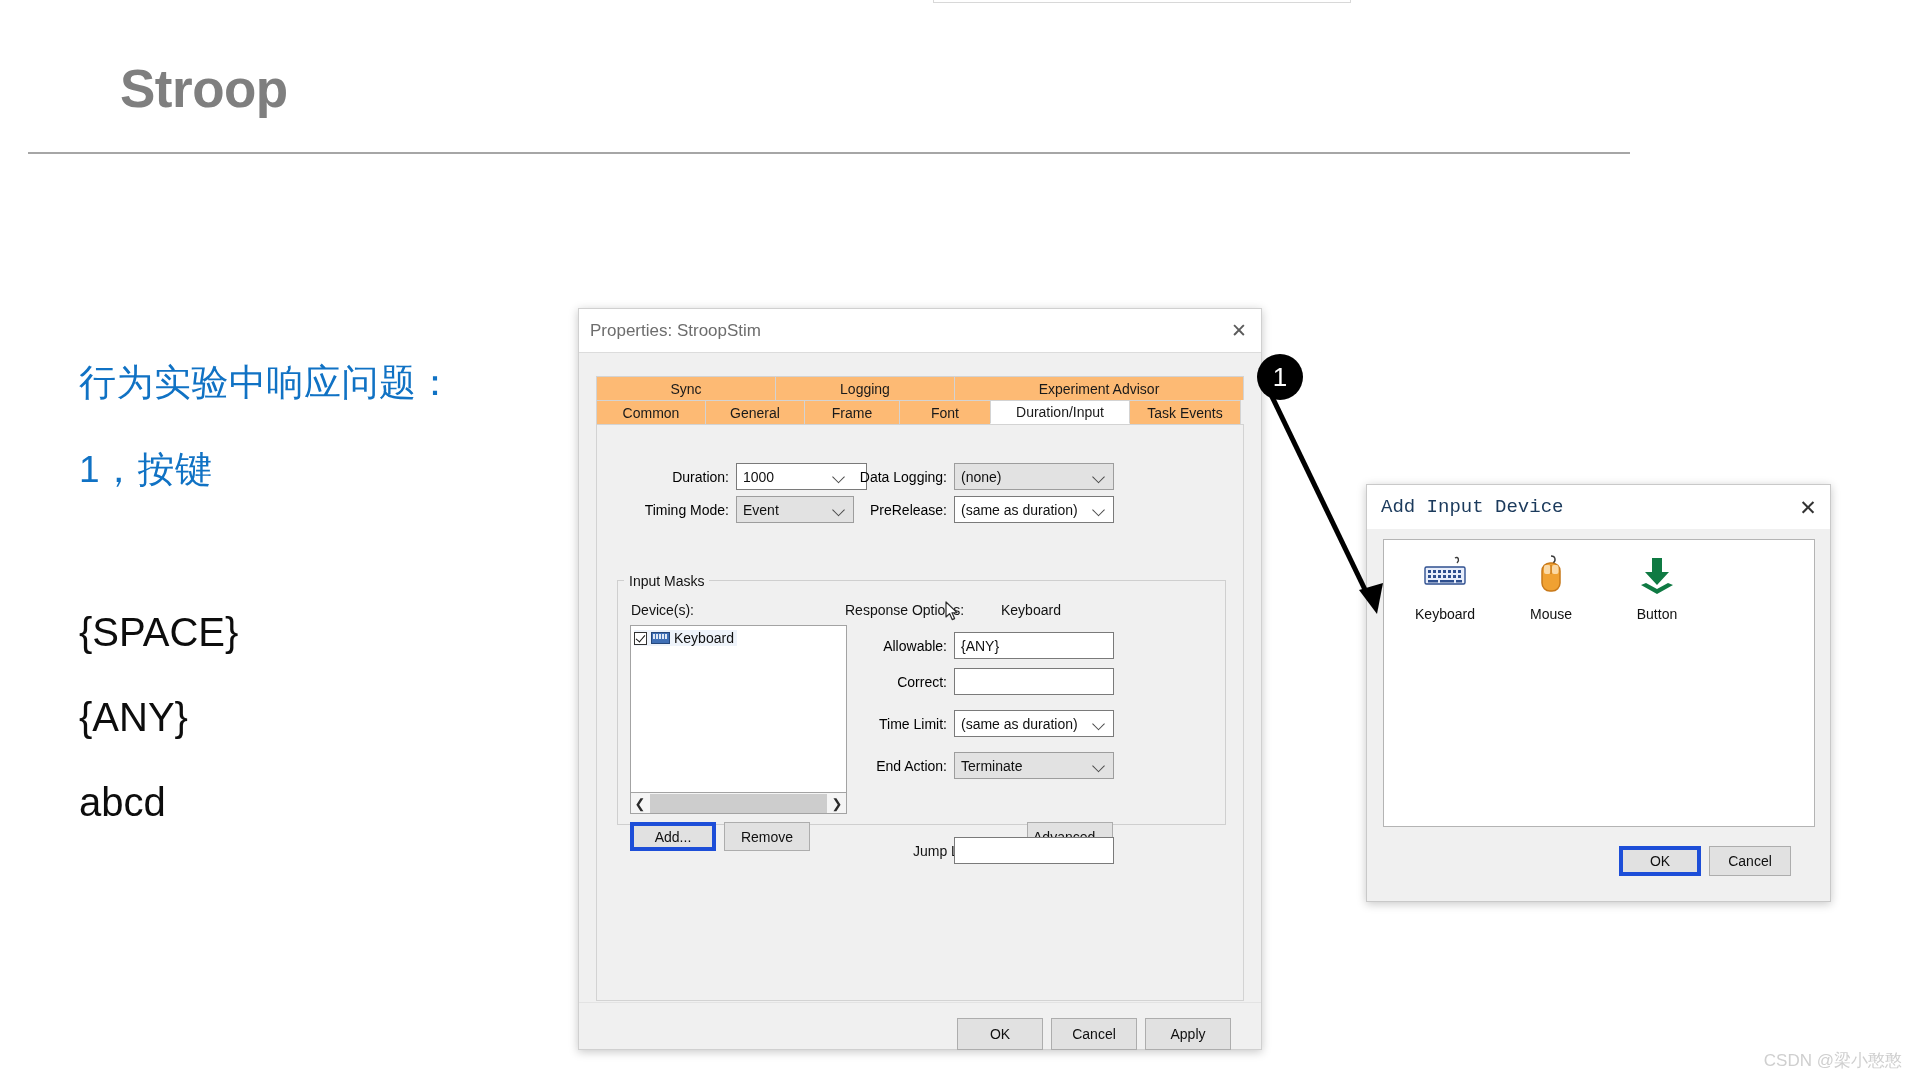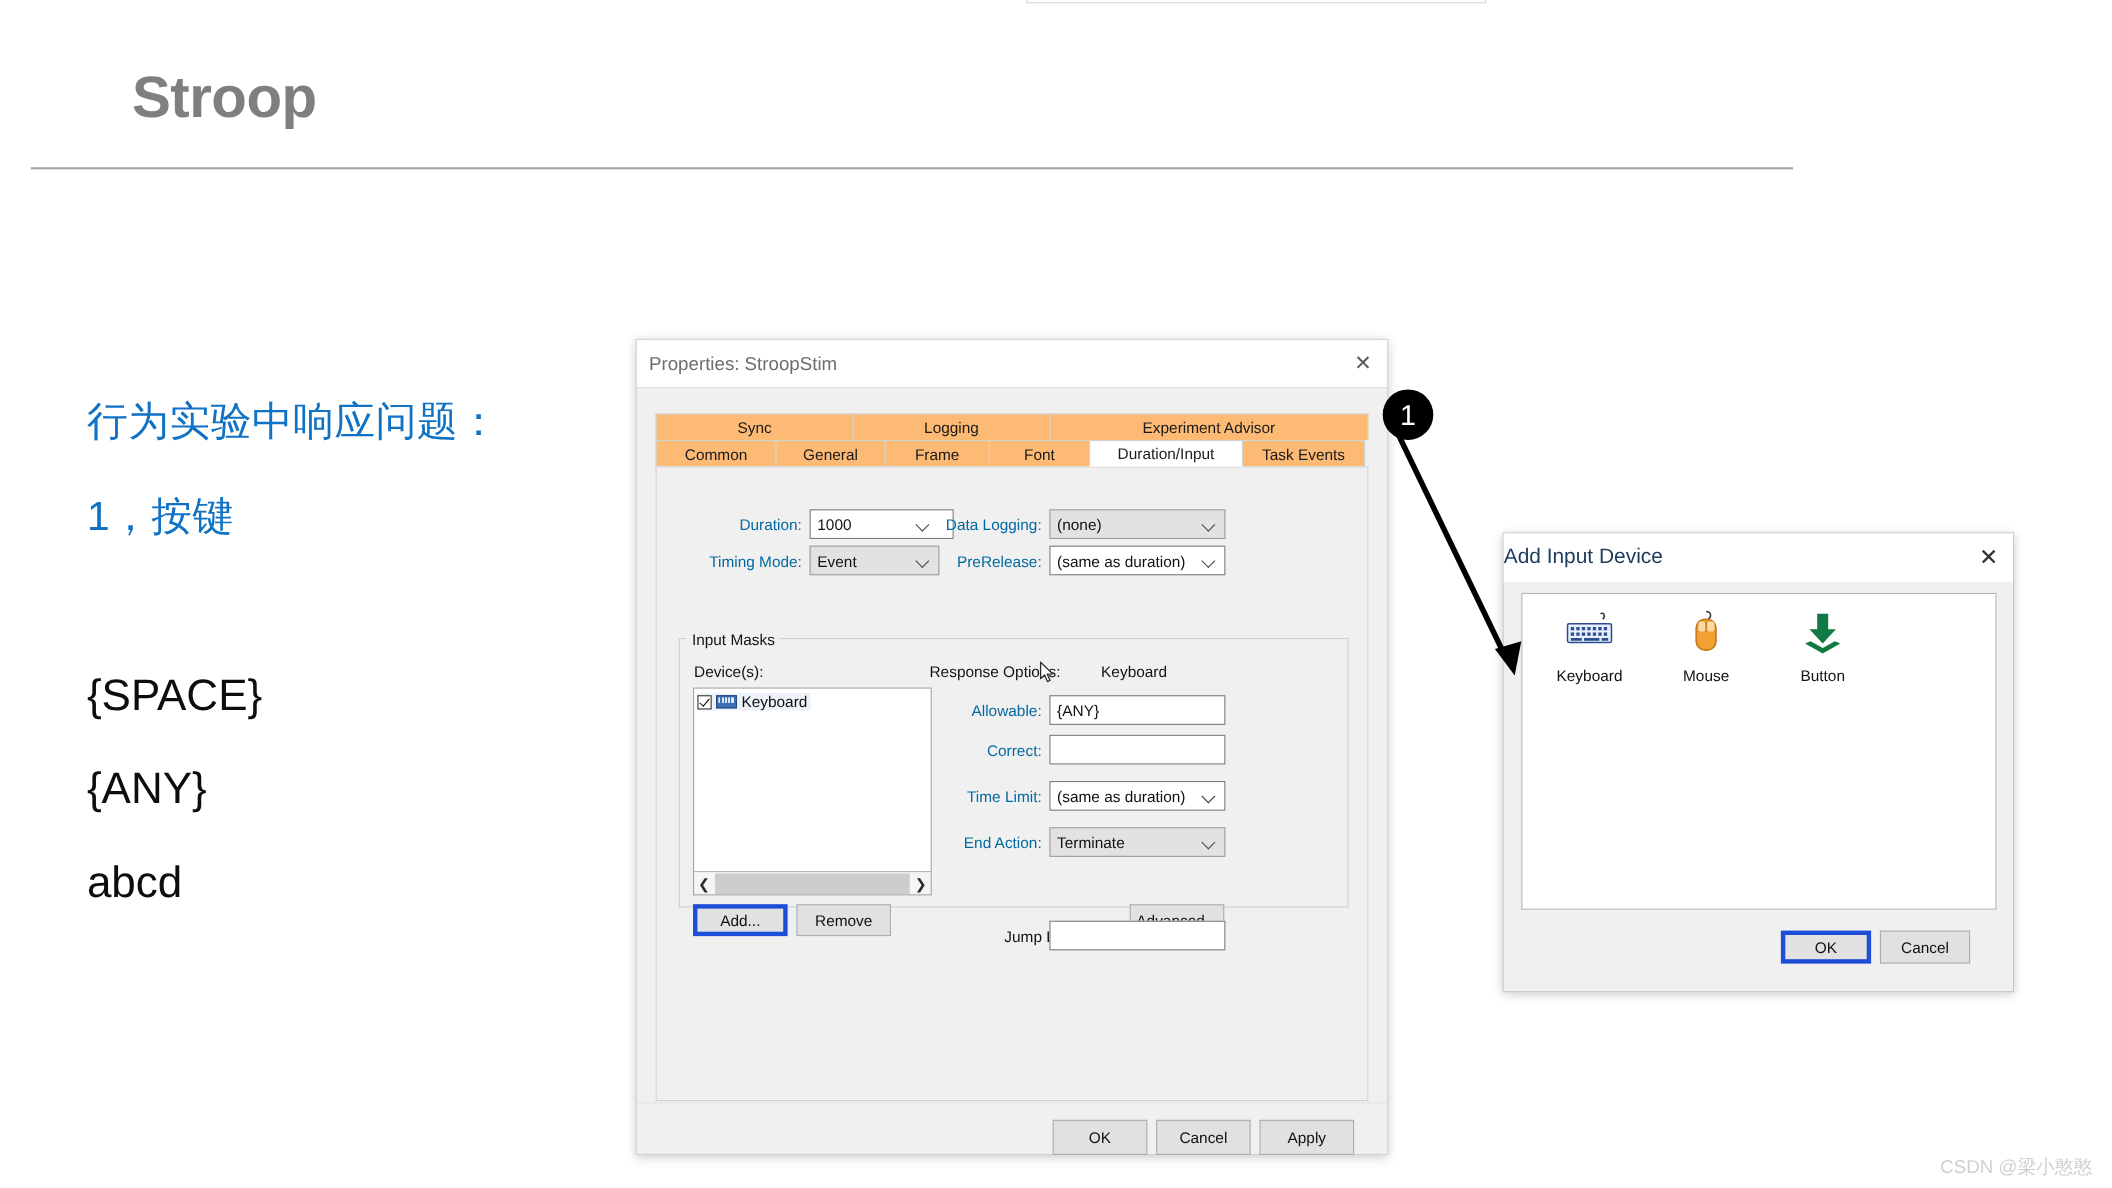--- a/index.html
+++ b/index.html
@@ -162,21 +162,21 @@
     width: 648px; height: 577px;
     background: #f0f0f0;
     border: 1px solid #d3d3d3;
     box-sizing: border-box;
   }
 
   
   .field-label {
     position: absolute;
     font-size: 14px;
-    color: #0369a1;
+    color: #000000;
     text-align: right;
     white-space: nowrap;
   }
   .win-input, .win-select {
     position: absolute;
     box-sizing: border-box;
     border: 1px solid #7a7a7a;
     background: #ffffff;
     font-size: 14px;
     color: #101010;
@@ -361,20 +361,22 @@
   
   #add-input-dialog {
     left: 1366px; top: 484px;
     width: 463px; height: 416px;
     border: 1px solid #c9c9c9;
   }
   #add-input-dialog .win-titlebar { height: 44px; }
   #add-input-title {
     font-size: 19px;
     color: #1b3a5c;
+    padding-left: 14px;
+    font-family: Liberation Mono, monospace;
   }
   #add-input-dialog .win-close { color: #333; font-size: 21px; }
   #device-picker {
     position: absolute;
     left: 16px; top: 54px;
     width: 432px; height: 288px;
     background: #ffffff;
     border: 1px solid #b4b4b4;
     box-sizing: border-box;
     padding: 14px 0 0 20px;

